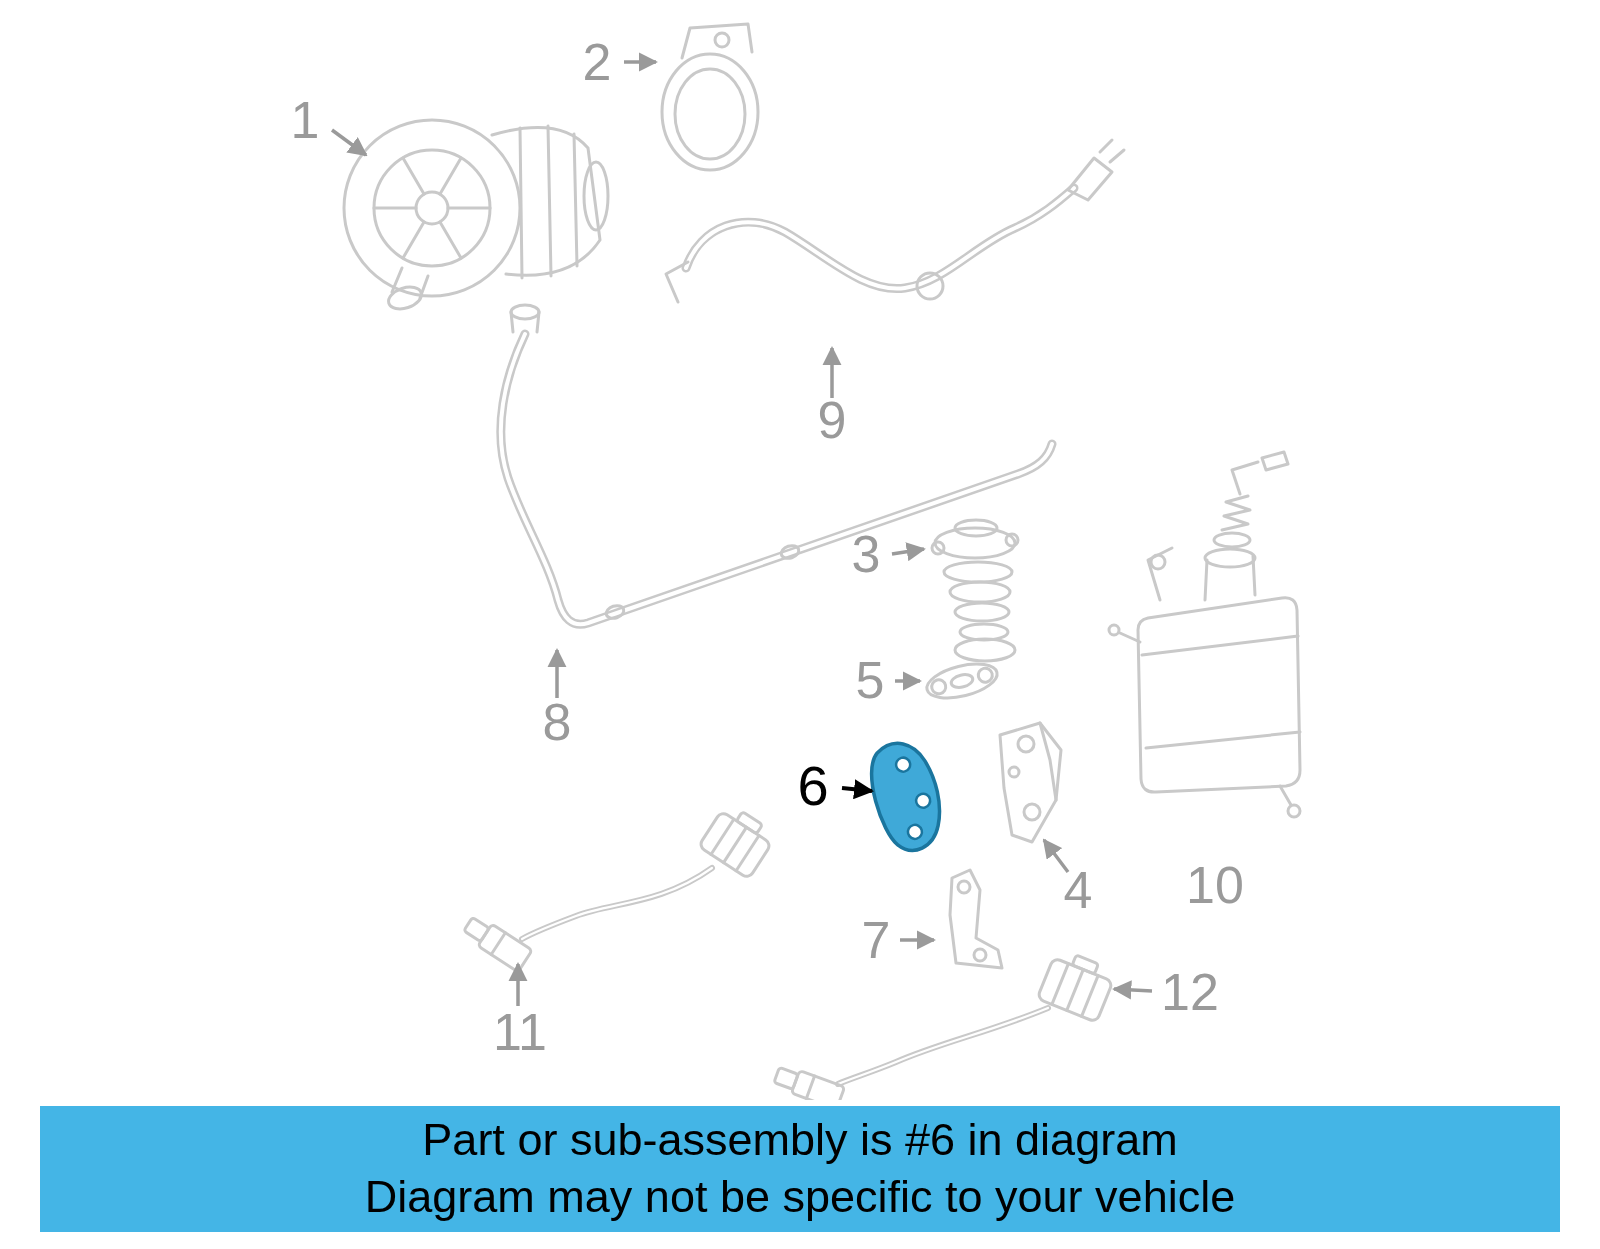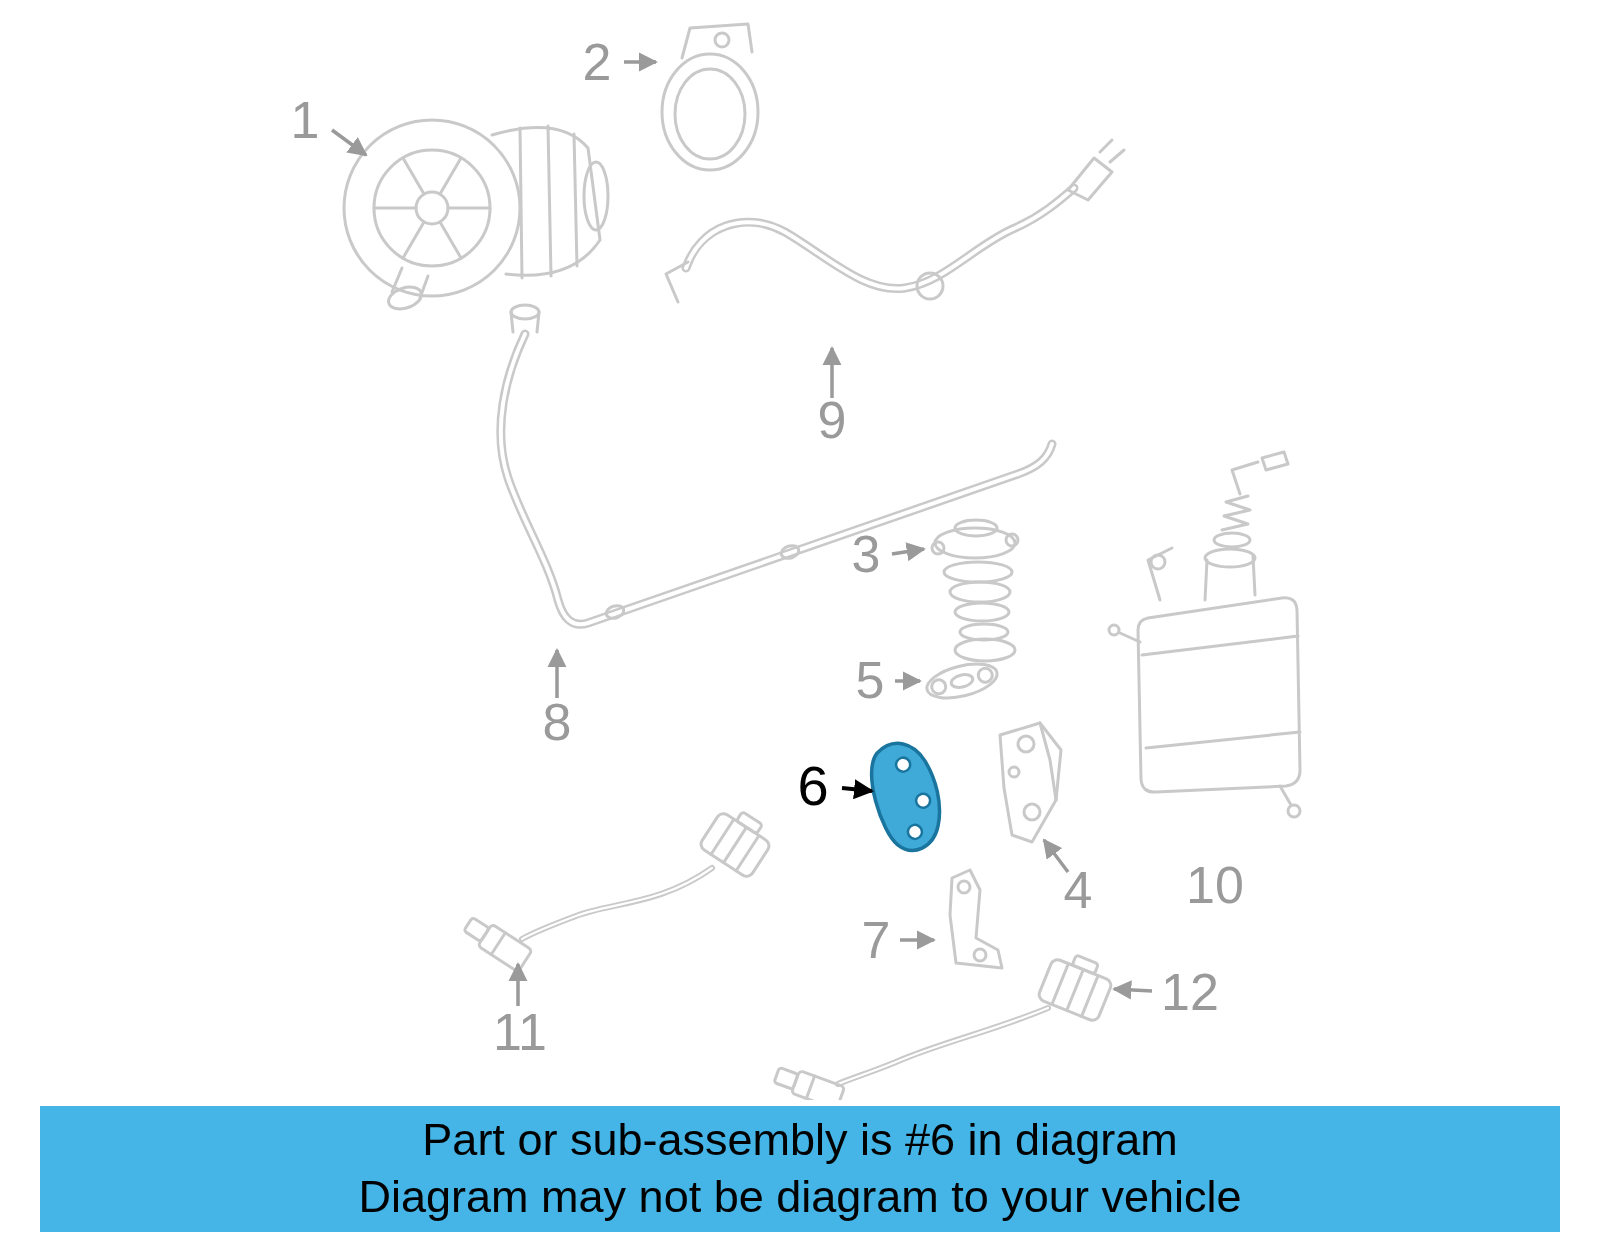--- a/index.html
+++ b/index.html
@@ -287,14 +287,14 @@
   <text class="callout" x="520" y="1050" text-anchor="middle">11</text>
   <line class="arrow" x1="518" y1="1006" x2="518" y2="964" marker-end="url(#ah-gray)"></line>
 
   <text class="callout" x="1190" y="1010" text-anchor="middle">12</text>
   <line class="arrow" x1="1152" y1="991" x2="1114" y2="989" marker-end="url(#ah-gray)"></line>
 </svg>
 </div>
 
 <div class="notice-banner">
   <div>Part or sub-assembly is #6 in diagram</div>
-  <div>Diagram may not be diagram to your vehicle</div>
+  <div>Diagram may not be specific to your vehicle</div>
 </div>
 
 </body></html>

